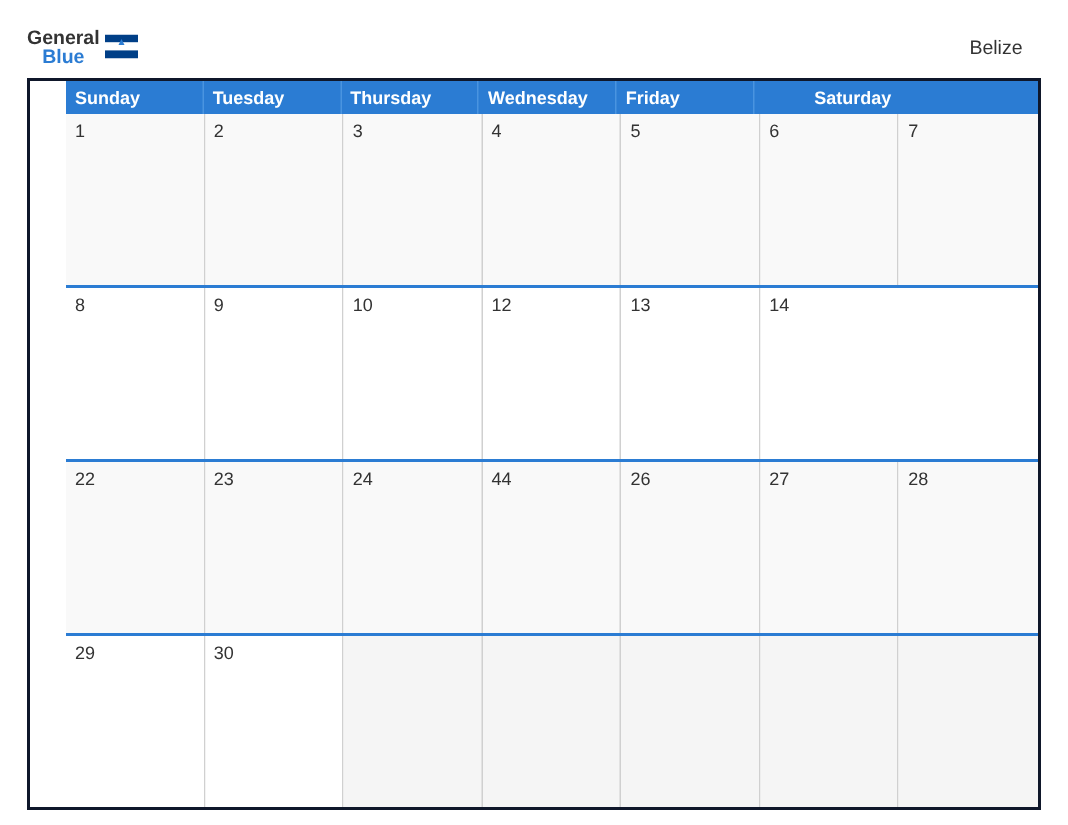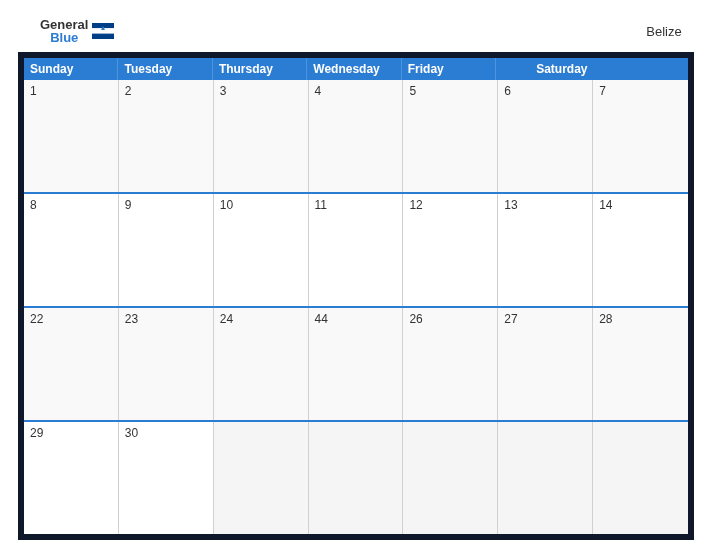--- a/index.html
+++ b/index.html
@@ -20,21 +20,20 @@
     .header {
       display: flex;
       align-items: center;
       justify-content: space-between;
       margin-bottom: 8px;
     }
     .logo {
       display: flex;
       align-items: center;
       gap: 2px;
-      margin-left: 22px;
     }
     .logo-text-general {
       font-size: 13px;
       font-weight: bold;
       color: #333;
       line-height: 1;
     }
     .logo-text-blue {
       font-size: 13px;
       font-weight: bold;
@@ -57,21 +56,22 @@
     .country {
       font-size: 13px;
       color: #333;
       text-align: center;
       min-width: 60px;
     }
     .calendar {
       flex: 1;
       display: flex;
       flex-direction: column;
-      border: 6px solid #0f172a;
+      border: 2px solid #0f172a;
+      padding-left: 24px;
     }
     .days-header {
       display: grid;
       grid-template-columns: repeat(7, 1fr);
       background: #2b7cd3;
     }
     .day-header {
       color: #fff;
       font-size: 12px;
       font-weight: bold;
@@ -195,23 +195,20 @@
           <div class="day-cell">
             <span class="day-number">8</span>
           </div>
           <div class="day-cell">
             <span class="day-number">9</span>
           </div>
           <div class="day-cell">
             <span class="day-number">10</span>
           </div>
           <div class="day-cell">
-            <span class="day-number">11</span>
-          </div>
-          <div class="day-cell">
             <span class="day-number">12</span>
           </div>
           <div class="day-cell">
             <span class="day-number">13</span>
           </div>
           <div class="day-cell">
             <span class="day-number">14</span>
           </div>
         </div>
         <div class="week-row">

